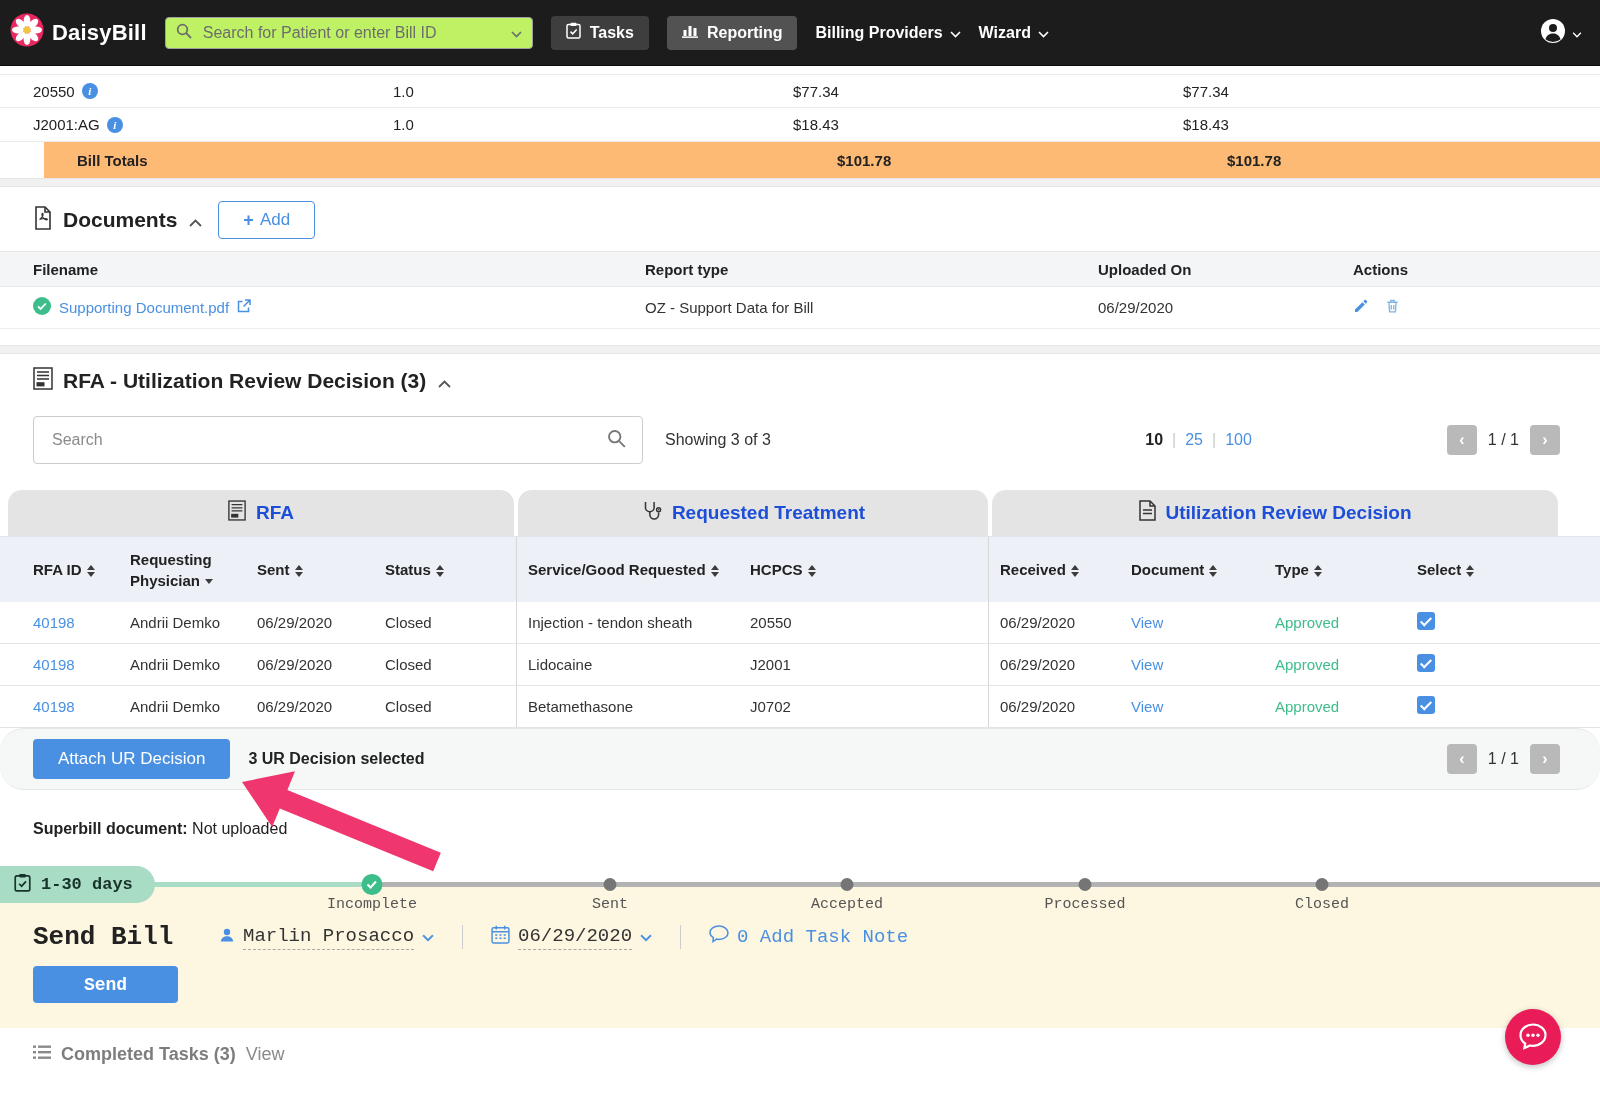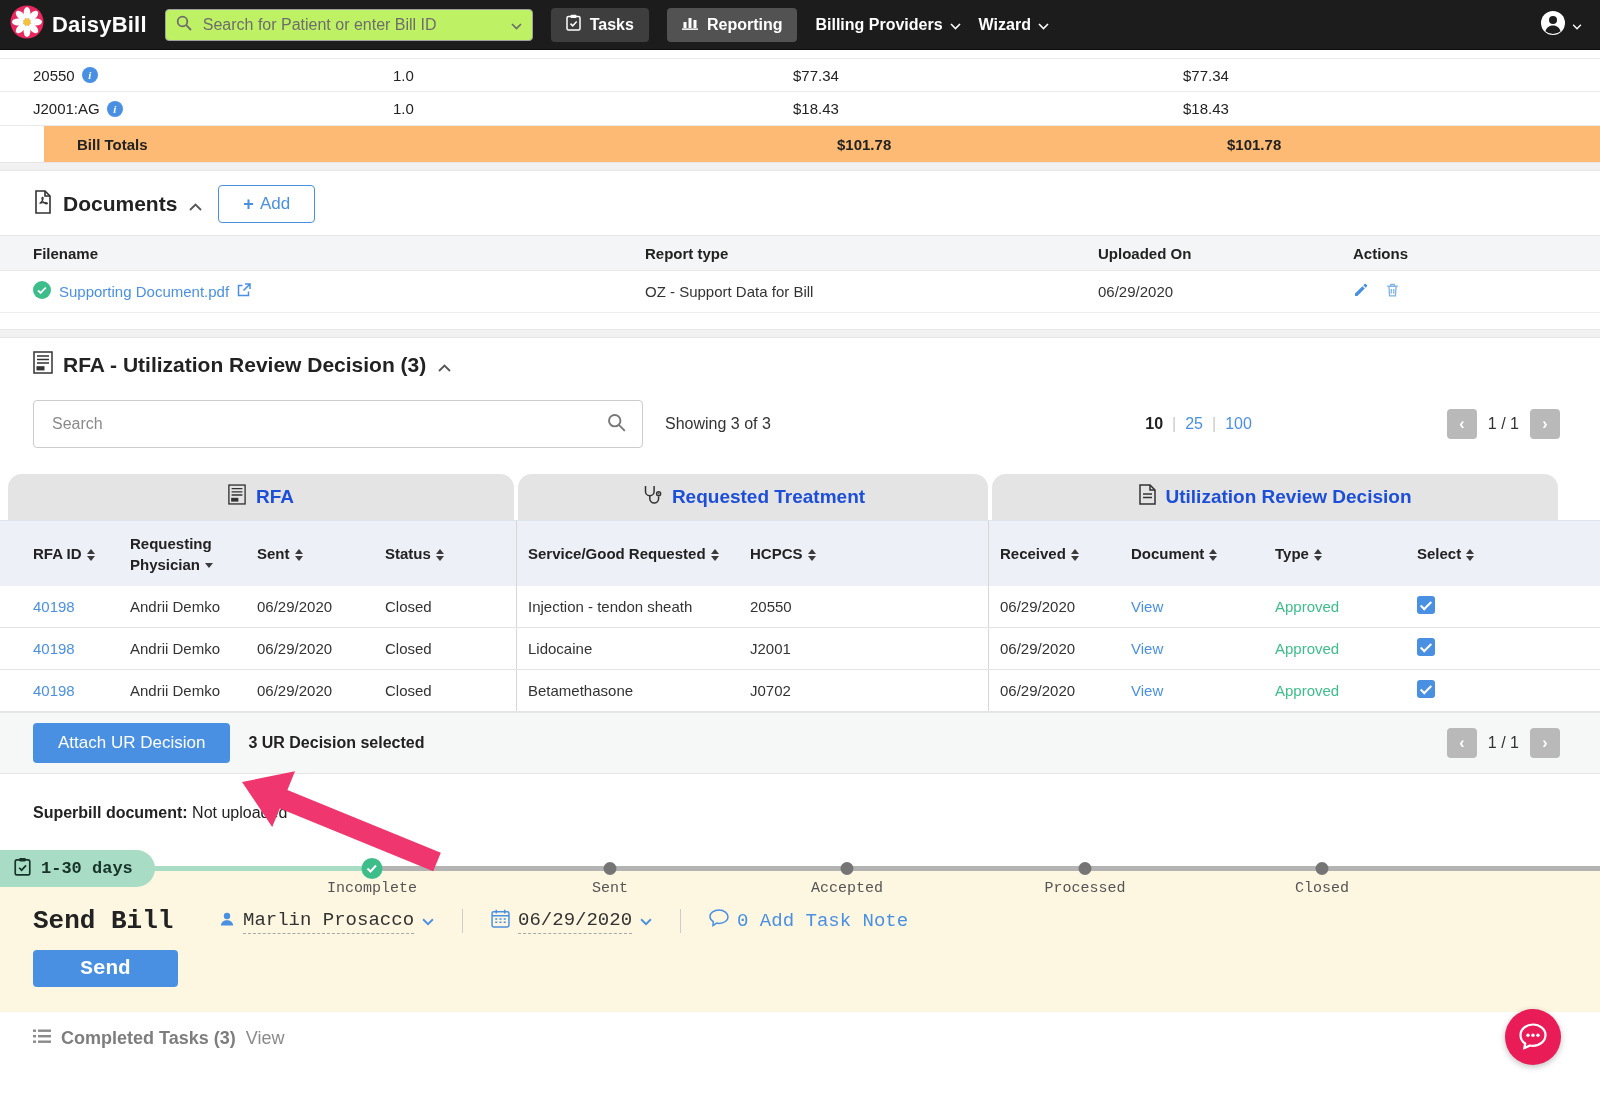--- a/index.html
+++ b/index.html
@@ -4,21 +4,21 @@
 <style>
   * { box-sizing: border-box; }
   html,body { margin:0; padding:0; }
   body {
     width:1600px; height:1097px; position:relative; overflow:hidden;
     background:#fff; color:#333;
     font-family:"Liberation Sans", sans-serif; font-size:15px;
   }
 
   
-  .topnav { height:50px; background:#1c1c1c; display:flex; align-items:center; padding:0 18px 0 10px; gap:18px; border-bottom:1px solid #0c0c0c; }
+  .topnav { height:66px; background:#1c1c1c; display:flex; align-items:center; padding:0 18px 0 10px; gap:18px; border-bottom:1px solid #0c0c0c; }
   .brand { display:flex; align-items:center; gap:8px; color:#fff; font-size:22px; font-weight:bold; letter-spacing:0.2px; }
   .nav-search { width:368px; height:32px; background:#bef264; border:1px solid #9f9f9f; border-radius:4px; display:flex; align-items:center; gap:9px; padding:0 10px; }
   .nav-search input { flex:1; border:none; background:transparent; outline:none; font-family:inherit; font-size:16px; color:#3a3a3a; }
   .nav-search input::placeholder { color:#6d6d6d; }
   .nav-btn { height:34px; border-radius:4px; background:#3e3e3e; color:#fff; display:flex; align-items:center; gap:9px; padding:0 15px; font-size:16px; font-weight:bold; cursor:pointer; }
   .nav-btn.active { background:#525252; }
   .nav-link { color:#fff; font-size:16px; font-weight:bold; display:flex; align-items:center; gap:7px; cursor:pointer; }
   .nav-right { margin-left:auto; display:flex; align-items:center; gap:6px; cursor:pointer; }
 
   
@@ -76,21 +76,21 @@
   .thead .cell { padding-right:8px; line-height:1.4; }
   .tdata { background:#fff; border-bottom:1px solid #e4e4e4; min-height:42px; color:#333; }
   .sort { display:inline-flex; flex-direction:column; gap:2px; margin-left:5px; vertical-align:middle; }
   .sort .tri-up { width:0; height:0; border-left:4px solid transparent; border-right:4px solid transparent; border-bottom:5px solid #3c3c3c; }
   .sort .tri-down { width:0; height:0; border-left:4px solid transparent; border-right:4px solid transparent; border-top:5px solid #3c3c3c; }
   .green { color:#3dbd8a; }
   .cbx { width:18px; height:18px; background:#4a90e2; border-radius:3px; position:relative; display:inline-block; cursor:pointer; }
   .cbx::after { content:""; position:absolute; left:6px; top:2.5px; width:4px; height:9px; border:solid #fff; border-width:0 2px 2px 0; transform:rotate(45deg); }
 
   
-  .attach-band { height:62px; background:#f6f7f7; border-top:1px solid #e6e6e6; border-bottom:1px solid #e6e6e6; display:flex; align-items:center; padding:0 40px 0 33px; }
+  .attach-band { height:62px; background:#f6f7f7; border-top:1px solid #e6e6e6; border-bottom:1px solid #e6e6e6; display:flex; align-items:center; padding:0 40px 0 33px;border-radius:24px; }
   .attach-btn { height:40px; background:#4a90e2; color:#fff; border:none; border-radius:4px; padding:0 25px; font-size:17px; cursor:pointer; font-family:inherit; }
   .selected-text { margin-left:18px; font-size:16px; font-weight:bold; color:#222; }
 
   .superbill { padding:30px 0 28px 33px; font-size:16px; color:#222; }
   .superbill b { font-weight:bold; }
 
   
   .arrow-overlay { position:absolute; left:232px; top:762px; width:230px; height:115px; z-index:40; pointer-events:none; }
 
   
@@ -101,21 +101,21 @@
   .dot { position:absolute; top:12px; width:13px; height:13px; border-radius:50%; background:#757575; transform:translateX(-50%); }
   .dot-check { position:absolute; top:8px; width:21px; height:21px; border-radius:50%; background:#3dbd8a; transform:translateX(-50%); display:flex; align-items:center; justify-content:center; }
   .tl-label { position:absolute; top:30px; transform:translateX(-50%); font-size:15px; color:#555; white-space:nowrap; }
 
   .send-row { position:absolute; top:56px; left:33px; right:40px; display:flex; align-items:center; gap:28px; }
   .send-title { font-size:26px; font-weight:bold; color:#222; width:158px; }
   .picker { display:flex; align-items:center; gap:8px; cursor:pointer; }
   .picker .ptext { font-size:19px; color:#333; border-bottom:1px dashed #a8a8a8; padding-bottom:2px; }
   .vsep { width:1px; height:24px; background:#ccc; }
   .task-note { display:flex; align-items:center; gap:8px; color:#4a90e2; font-size:19px; cursor:pointer; }
-  .send-btn { position:absolute; top:100px; left:33px; width:145px; height:37px; background:#4a90e2; color:#fff; border:none; border-radius:4px; font-size:21px; font-weight:bold; cursor:pointer; font-family:inherit; }
+  .send-btn { position:absolute; top:100px; left:33px; width:145px; height:37px; background:#4a90e2; color:#fff; border:none; border-radius:4px; font-size:18px; font-weight:bold; cursor:pointer; font-family:inherit; }
 
   
   .completed { display:flex; align-items:center; gap:10px; padding:16px 0 0 33px; font-size:18px; color:#7d7d7d; }
   .completed .ct-title { font-weight:bold; }
   .completed .ct-view { color:#8a8a8a; cursor:pointer; }
 
   .chat-fab { position:absolute; left:1505px; top:1009px; width:56px; height:56px; border-radius:50%; background:#ea1c58; display:flex; align-items:center; justify-content:center; z-index:60; cursor:pointer; box-shadow:0 2px 6px rgba(0,0,0,0.25); }
 
   .chev-blue { margin-top:2px; }
 </style>

